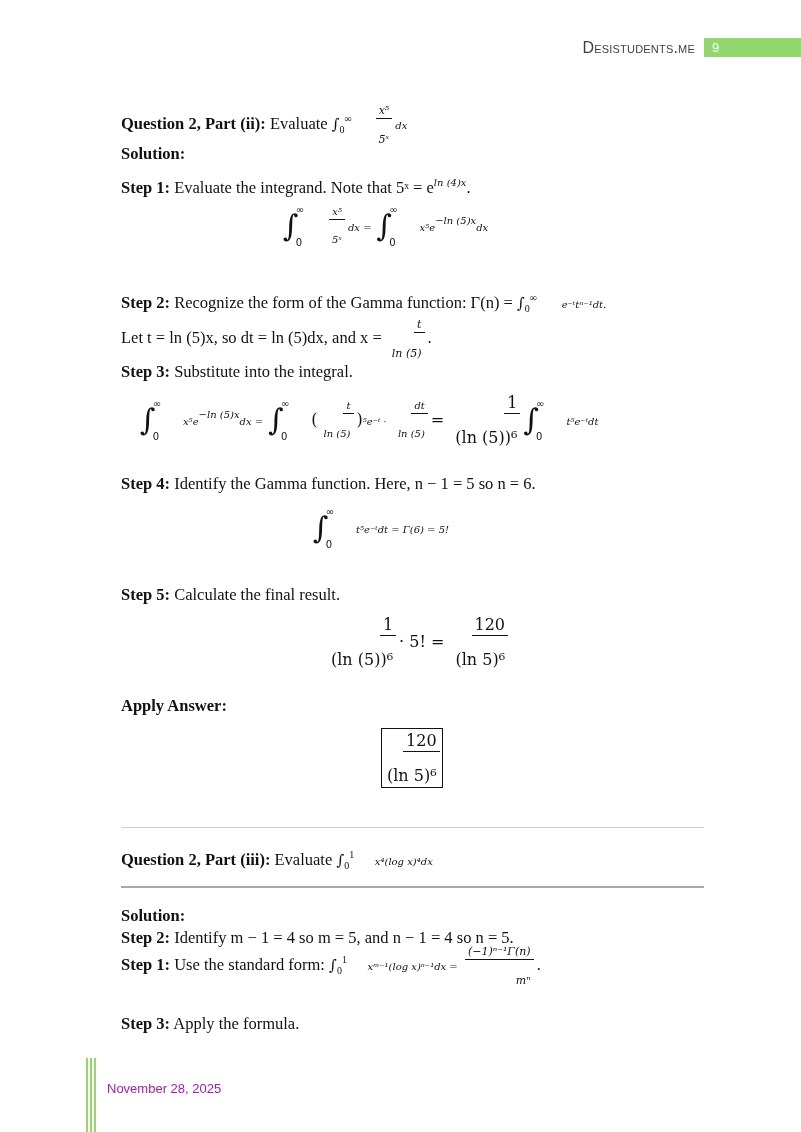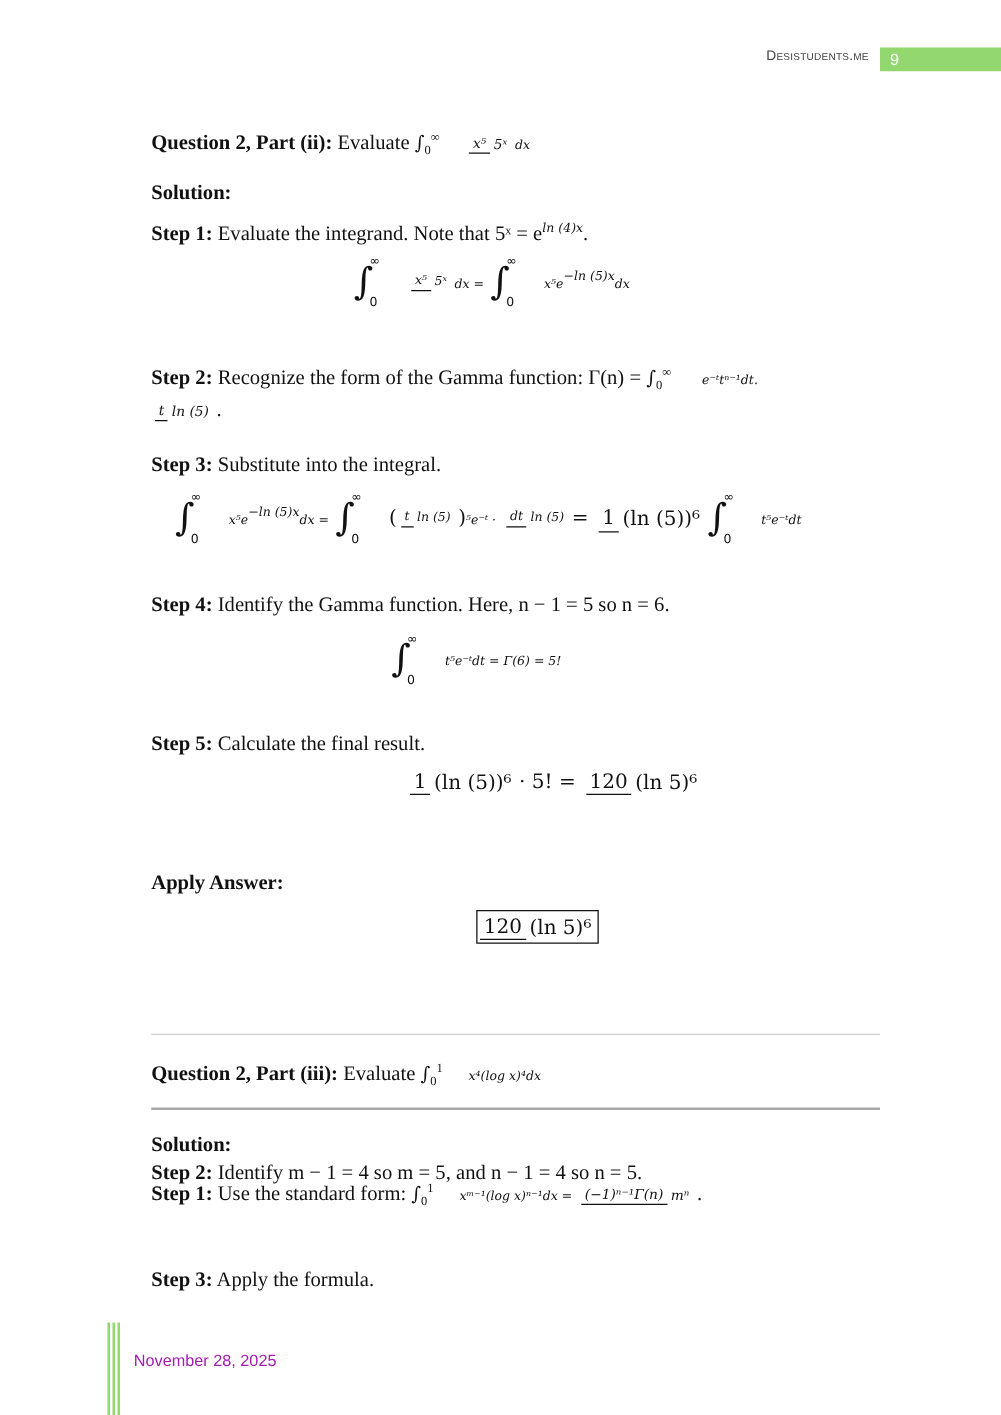--- a/index.html
+++ b/index.html
@@ -1,30 +1,30 @@
 <!DOCTYPE html>
 <html><head>
 <meta charset="utf-8">
 <style>
   html, body { margin:0; padding:0; background:#ffffff; }
   body { width:801px; height:1132px; position:relative; overflow:hidden;
          font-family:"Liberation Serif", serif; color:#111; }
   .hdr-site { position:absolute; top:39px; right:106px; font-family:"Liberation Sans", sans-serif;
-              font-size:11px; color:#404040; letter-spacing:0.2px; font-variant:small-caps; }
+              font-size:16px; color:#404040; letter-spacing:0.2px; font-variant:small-caps; }
   .hdr-page { position:absolute; top:38px; left:704px; width:97px; height:19px; background:#92d86f;
               color:#fff; font-family:"Liberation Sans", sans-serif; font-size:13px; line-height:19px; padding-left:8px; box-sizing:border-box; }
   .p { position:absolute; left:121px; font-size:16.5px; white-space:nowrap; }
   .b { font-weight:bold; }
   .m { font-family:"DejaVu Serif", serif; font-style:italic; font-size:10px; }
   .mu { font-family:"DejaVu Serif", serif; font-size:15px; }
   sup, sub { font-size:10px; }
   .int { font-family:"DejaVu Serif", serif; font-size:30px; line-height:1; vertical-align:middle; }
   .lim { display:inline-flex; flex-direction:column; justify-content:space-between; height:44px;
          font-family:"DejaVu Sans", sans-serif; font-size:10px; vertical-align:middle; margin-right:22px; margin-left:-3px; }
-  .frac { display:inline-flex; flex-direction:row; align-items:flex-start; vertical-align:middle; margin:0 3px; }
+  .frac { display:inline-flex; flex-direction:column; align-items:flex-end; vertical-align:middle; margin:0 3px;gap:13px; }
   .frac .num { border-bottom:1px solid #111; padding:0 3px 1px; line-height:1.2; }
   .frac .den { padding:1px 3px 0; line-height:1.2; }
   .eq { position:absolute; white-space:nowrap; font-family:"DejaVu Serif", serif; font-size:16px; }
   .boxed { border:1.5px solid #111; padding:2px 2px; display:inline-block; }
   .rule1 { position:absolute; left:121px; width:583px; top:827px; height:1px; background:#cfcfcf; }
   .rule2 { position:absolute; left:121px; width:583px; top:886px; height:2px; background:#a8a8a8; }
   .bars { position:absolute; left:86px; top:1058px; width:10px; height:74px; }
   .bars span { position:absolute; top:0; width:2px; height:74px; background:#92d86f; }
   .footer-date { position:absolute; left:107px; top:1081px; font-family:"Liberation Sans", sans-serif; font-size:13px; color:#a21caf; }
   .small { font-size:11px; }
@@ -67,20 +67,21 @@
     </span><span class="m">x⁵e</span><sup class="m">−ln (5)x</sup><span class="m">dx</span>
 </div>
 
 <div class="p" style="top:292px">
   <span class="b">Step 2:</span>
   <span>Recognize the form of the Gamma function: Γ(n) =</span>
   <span class="mu">∫</span><sub>0</sub><sup>∞</sup>&nbsp;&nbsp;&nbsp;&nbsp;&nbsp;
   <span class="m">e⁻ᵗtⁿ⁻¹dt.</span>
 </div>
 <div class="p" style="top:318px">
+  <span>Let t = ln (5)x, so dt = ln (5)dx, and x =</span>
   <span class="frac m small">
       <span class="num">t</span>
       <span class="den">ln (5)</span>
     </span>.
 </div>
 
 <div class="p" style="top:362px">
   <span class="b">Step 3:</span>
   <span>Substitute into the integral.</span>
 </div>

